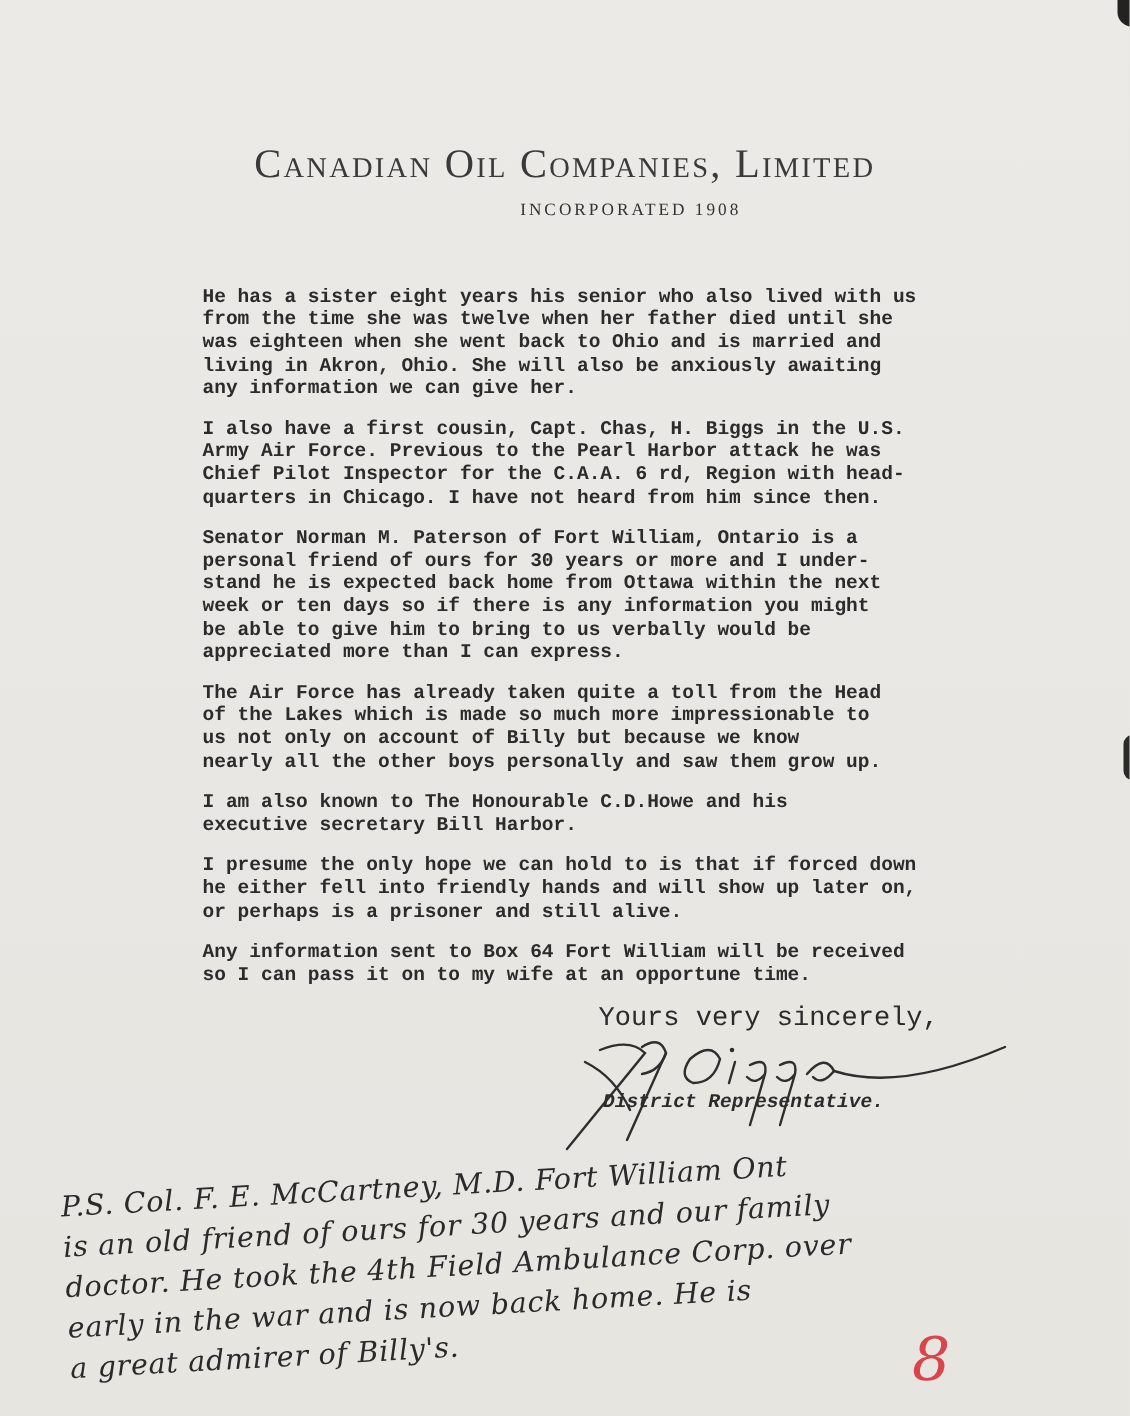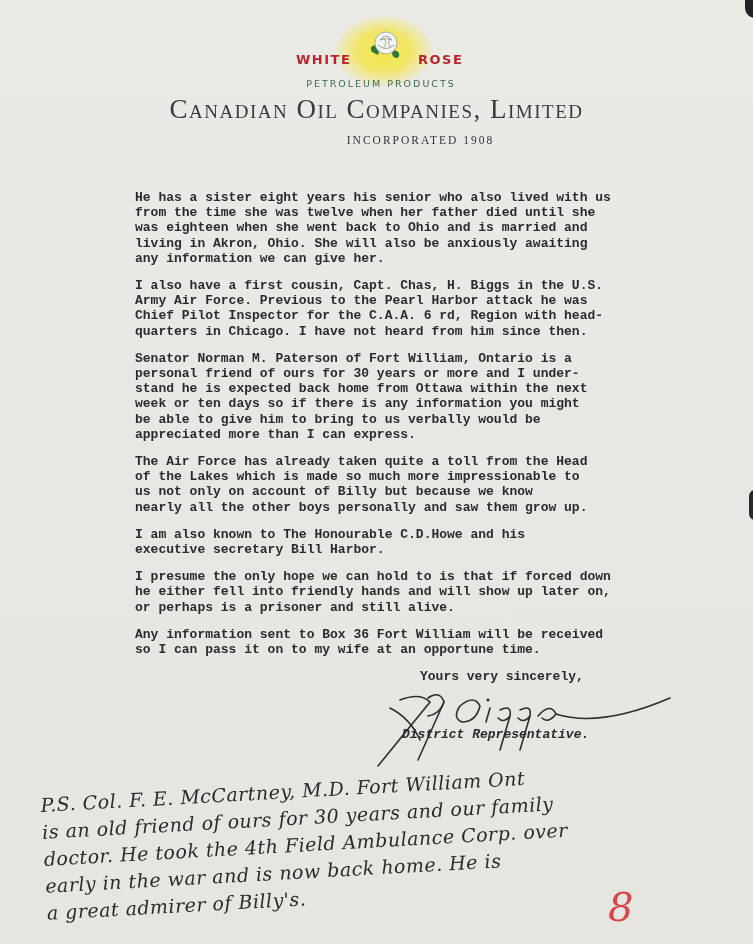--- a/index.html
+++ b/index.html
@@ -55,23 +55,23 @@
       color:#333; letter-spacing:2px;margin-left:44px;
     }
     
     .body {
       position:absolute; left:135px; top:190px; width:590px;
       font-family:"Liberation Mono", monospace; font-weight:bold;
       font-size:13px; line-height:15.2px; color:#2b2b2b;
     }
     .para { margin:0 0 12px 0; white-space:pre; }
     .closing {
-      position:absolute; left:420px; top:669px;
-      font-family:"Liberation Mono", monospace; font-weight:bold;
-      font-size:13px; color:#2b2b2b;
+      position:absolute; left:399px; top:669px;
+      font-family:"Liberation Mono", monospace; font-weight:normal;
+      font-size:18px; color:#2b2b2b;
     }
     .title-line {
       position:absolute; left:402px; top:727px;
       font-family:"Liberation Mono", monospace; font-weight:bold;
       font-size:13px; color:#2b2b2b;font-style:italic;
     }
     .signature {
       position:absolute; left:370px; top:688px; width:320px; height:80px;
     }
     
@@ -89,35 +89,20 @@
       font-size:40px; color:#d9454b;
     }
   </style>
 </head>
 <body>
 
 <div class="page">
   <div class="corner-r"></div>
   <div class="corner-r2"></div>
 
-  <div class="brand">
-    <div class="rose-glow"></div>
-    <svg class="rose" viewBox="0 0 36 34">
-      <path d="M4 24 Q0 18 8 17 Q12 22 10 27 Z" fill="#2f7a3a"></path>
-      <path d="M26 22 Q34 24 30 30 Q24 30 24 25 Z" fill="#2f7a3a"></path>
-      <circle cx="18" cy="15" r="11" fill="#f4f4f0" stroke="#9a9a96" stroke-width="0.8"></circle>
-      <path d="M12 12 Q18 4 24 12 Q18 9 12 12" fill="none" stroke="#8d8d88" stroke-width="0.8"></path>
-      <path d="M10 17 Q18 24 26 17" fill="none" stroke="#8d8d88" stroke-width="0.8"></path>
-      <path d="M15 10 Q20 14 16 19" fill="none" stroke="#8d8d88" stroke-width="0.7"></path>
-      <path d="M22 10 Q19 15 22 19" fill="none" stroke="#8d8d88" stroke-width="0.7"></path>
-    </svg>
-    <div class="brand-left">WHITE</div>
-    <div class="brand-right">ROSE</div>
-    <div class="brand-sub">PETROLEUM PRODUCTS</div>
-  </div>
 
   <div class="company">Canadian Oil Companies, Limited</div>
   <div class="incorporated">INCORPORATED 1908</div>
 
   <div class="body">
     <p class="para">He has a sister eight years his senior who also lived with us
 from the time she was twelve when her father died until she
 was eighteen when she went back to Ohio and is married and
 living in Akron, Ohio. She will also be anxiously awaiting
 any information we can give her.</p>
@@ -133,21 +118,21 @@
 appreciated more than I can express.</p>
     <p class="para">The Air Force has already taken quite a toll from the Head
 of the Lakes which is made so much more impressionable to
 us not only on account of Billy but because we know
 nearly all the other boys personally and saw them grow up.</p>
     <p class="para">I am also known to The Honourable C.D.Howe and his
 executive secretary Bill Harbor.</p>
     <p class="para">I presume the only hope we can hold to is that if forced down
 he either fell into friendly hands and will show up later on,
 or perhaps is a prisoner and still alive.</p>
-    <p class="para">Any information sent to Box 36 Fort William will be received
+    <p class="para">Any information sent to Box 64 Fort William will be received
 so I can pass it on to my wife at an opportune time.</p>
   </div>
 
   <div class="closing">Yours very sincerely,</div>
 
   <svg class="signature" viewBox="0 0 320 80">
     <title>J. H. Biggs</title>
     <g fill="none" stroke="#2e2e2e" stroke-width="1.6" stroke-linecap="round">
       <path d="M30 12 Q50 4 60 14 L8 78"></path>
       <path d="M20 20 Q40 30 50 52"></path>

